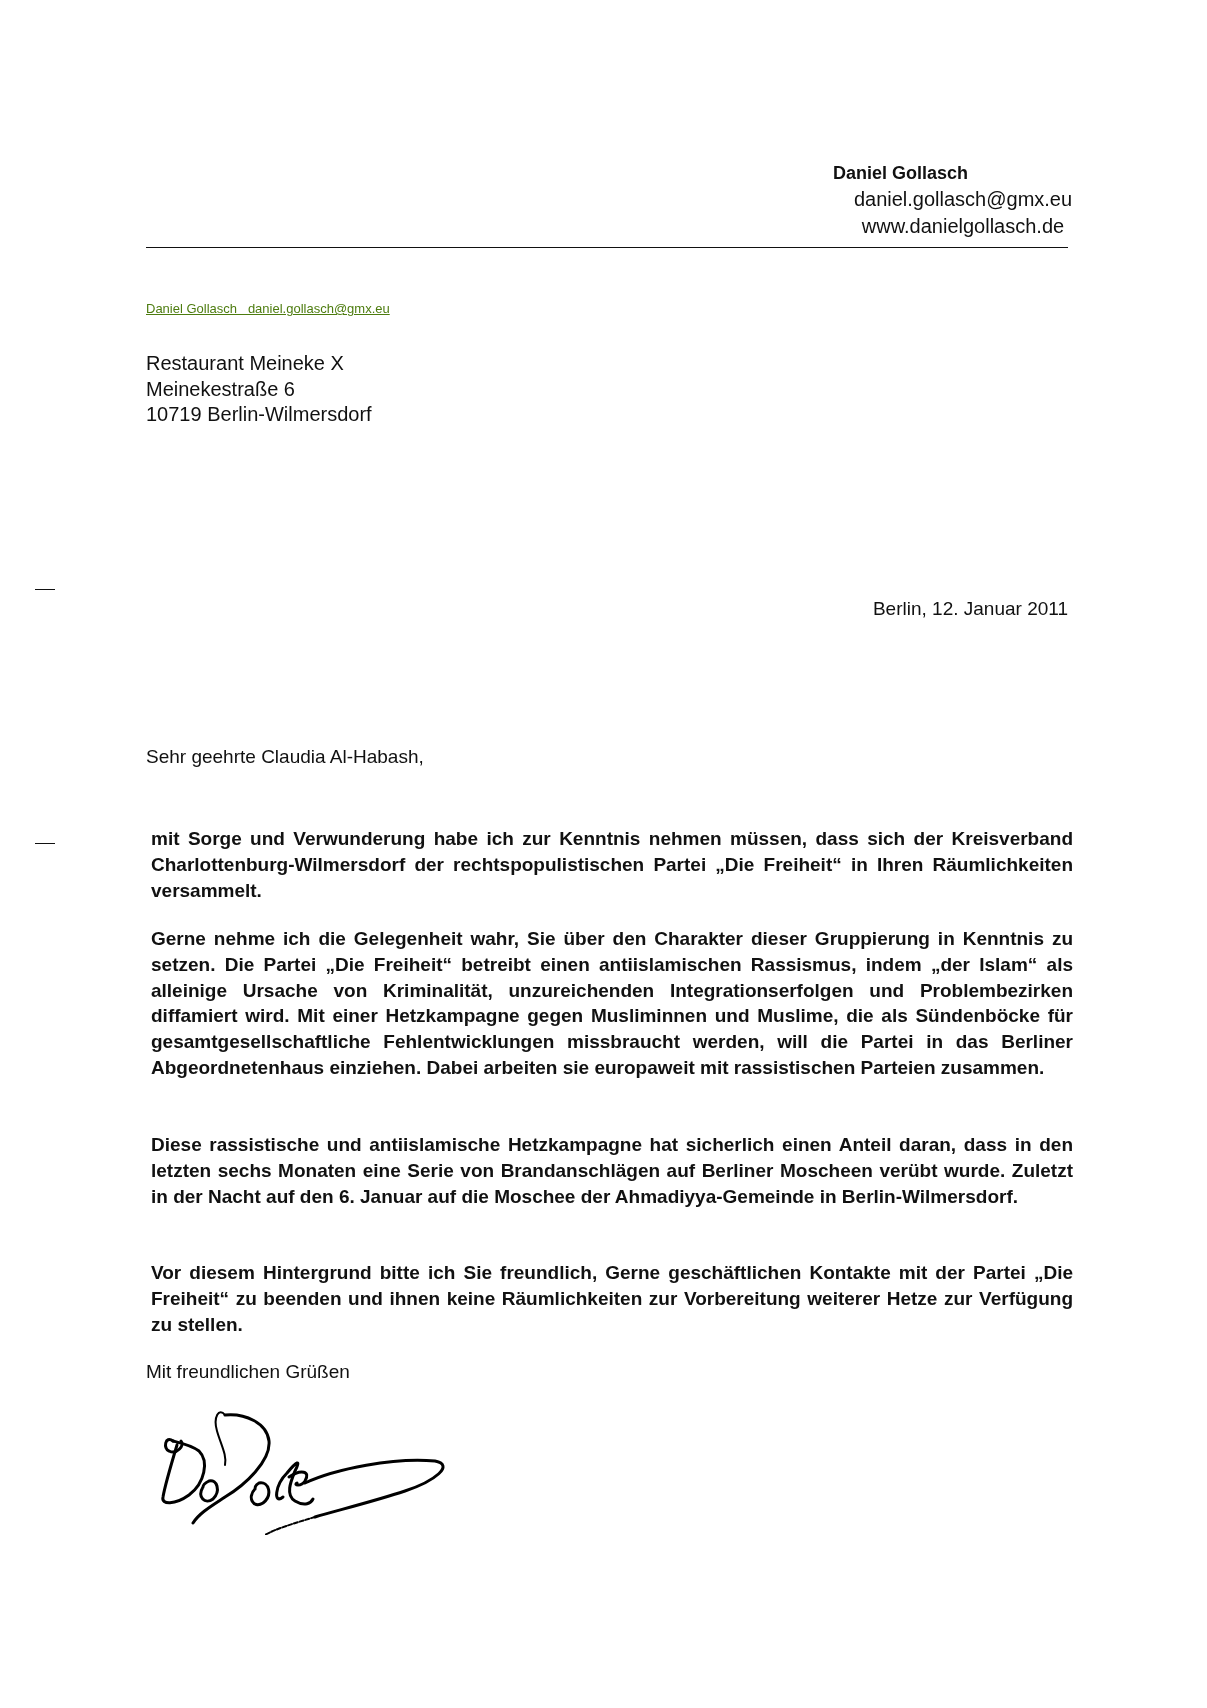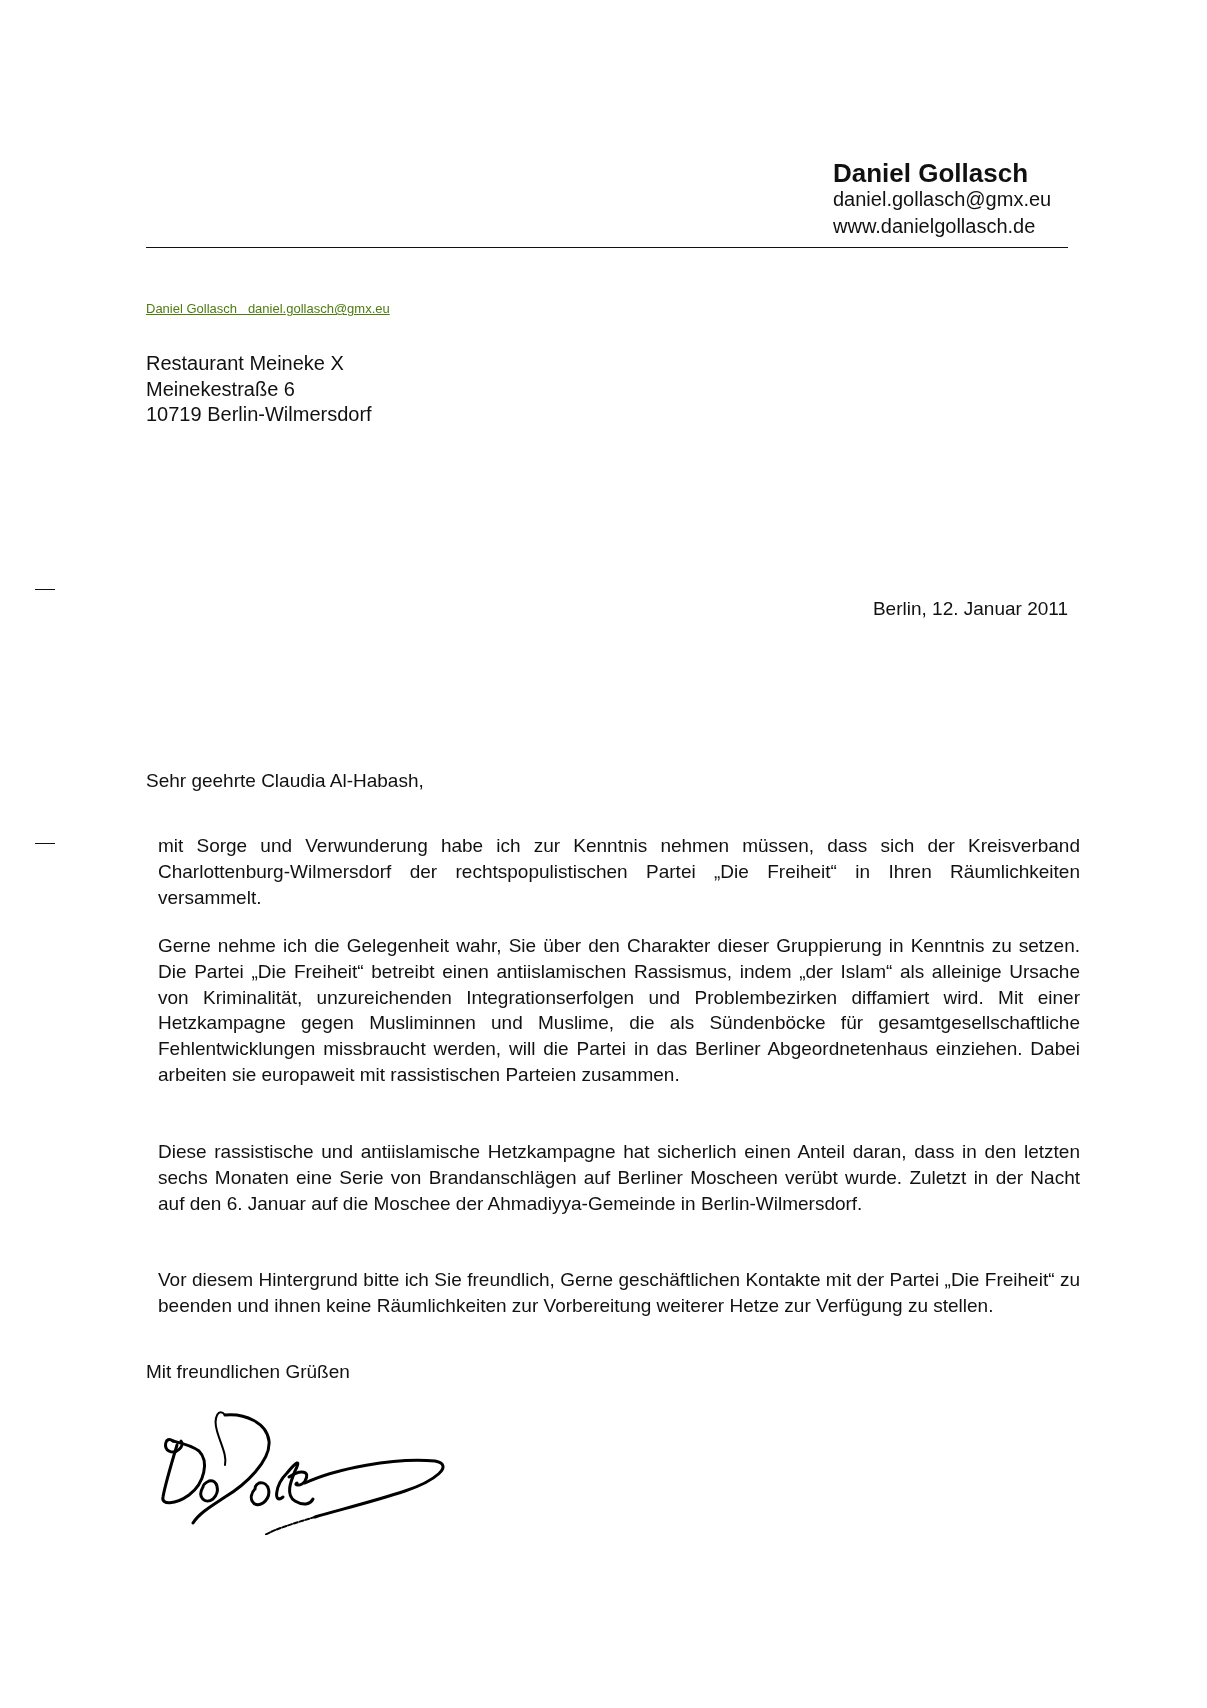--- a/index.html
+++ b/index.html
@@ -18,28 +18,29 @@
     .abs { position: absolute; }
 
     
     .letterhead {
       left: 833px;
       top: 160px;
       width: 260px;
     }
     .lh-name {
       font-weight: bold;
-      font-size: 26px;
+      font-size: 18px;
       line-height: 26px;
       white-space: nowrap;
     }
     .lh-line {
       font-size: 20px;
       line-height: 27px;
       white-space: nowrap;
+      text-align: center;
     }
     .header-rule {
       left: 146px;
       top: 247px;
       width: 922px;
       height: 0;
       border-top: 1.5px solid #111;
     }
 
     
@@ -89,25 +90,26 @@
     }
     .subject div { white-space: nowrap; }
 
     
     .body-text {
       left: 146px;
       width: 922px;
       font-size: 19px;
       line-height: 25.8px;
     }
-    .salutation { top: 768px; }
+    .salutation { top: 744px; }
     .para {
       text-align: justify;
       text-align-last: left;
-      margin: 12px;
+      margin: 5px;
+      font-weight: bold;
     }
     .p1 { top: 821px; }
     .p2 { top: 921px; }
     .p3 { top: 1127px; }
     .p4 { top: 1255px; }
     .closing { top: 1359px; }
 
     
     .signature {
       left: 155px;

